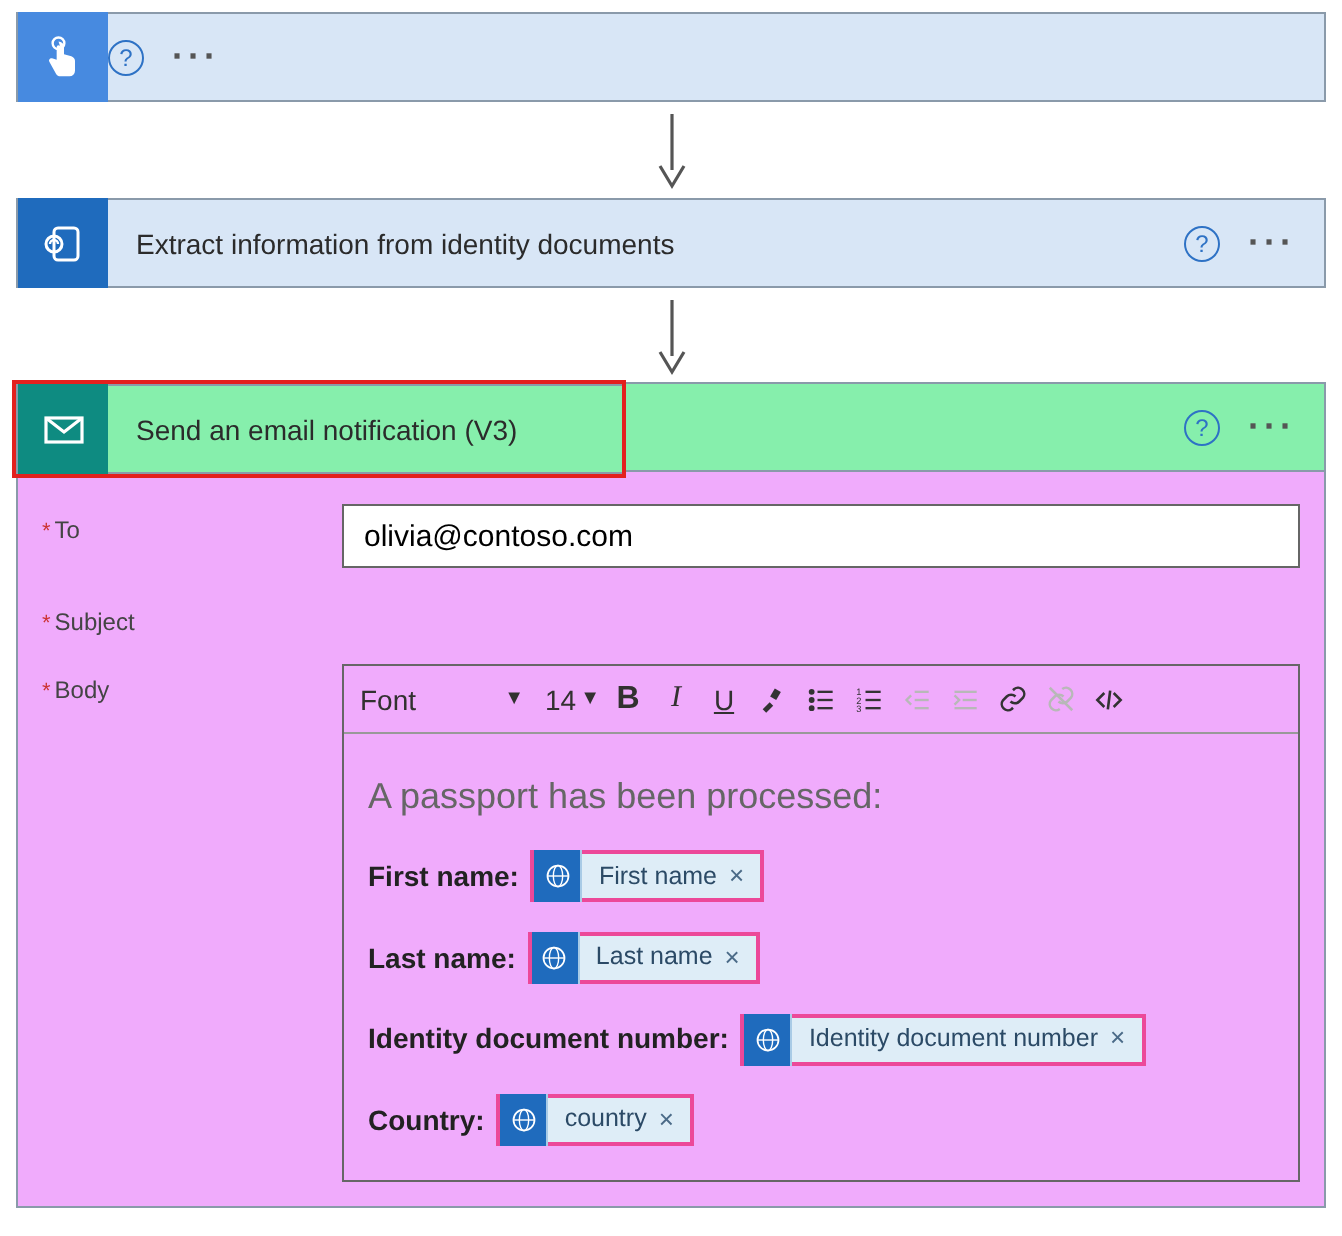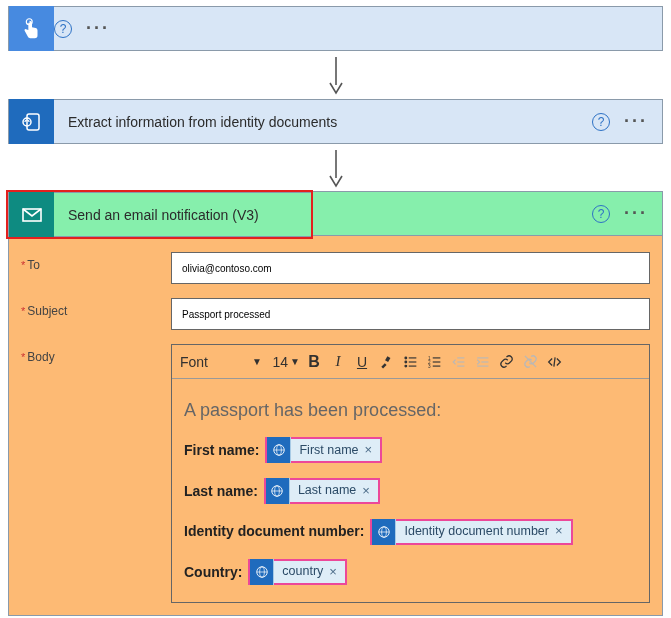--- a/index.html
+++ b/index.html
@@ -10,25 +10,25 @@
   .step-icon{width:45px;height:45px;display:flex;align-items:center;justify-content:center;flex-shrink:0}
   .step-icon.i1{background:#478AE0}
   .step-icon.i2{background:#1F6BBD}
   .step-icon.i3{background:#0E8B81}
   .step-title{flex:1;padding-left:14px;font-size:14px;color:#2b2b2b}
   .step-right{display:flex;align-items:center;gap:14px;padding-right:14px}
   .help{color:#2E72C5;width:18px;height:18px;border:1.5px solid #2E72C5;border-radius:50%;display:flex;align-items:center;justify-content:center;font-size:12px}
   .dots{font-size:18px;font-weight:bold;letter-spacing:2px;color:#555}
   .arrow-wrap{height:48px;display:flex;align-items:center;justify-content:center}
   .red-outline{outline:3px solid #E3201E;outline-offset:-1px}
-  .form-panel{border:1px solid #8a9aaa;border-top:none;padding:16px 12px 12px 12px;background:#fdba74}
+  .form-panel{border:1px solid #8a9aaa;border-top:none;padding:16px 12px 12px 12px;background:#f0abfc}
   .form-row{display:flex;margin-bottom:14px}
   .form-label{width:150px;font-size:12px;color:#444;padding-top:6px}
   .form-label::before{content:"*";color:#c33;margin-right:2px;font-size:11px}
-  .text-input{flex:1;height:32px;border:1px solid #666;padding:0 10px;font-size:10px;outline:none}
+  .text-input{flex:1;height:32px;border:1px solid #666;padding:0 10px;font-size:15px;outline:none}
   .body-area{flex:1;border:1px solid #666}
   .toolbar{height:34px;border-bottom:1px solid #999;display:flex;align-items:center;padding:0 6px;gap:0}
   .tb-font{width:88px;height:26px;border:none;font-size:14px;display:flex;align-items:center;justify-content:space-between;padding:0 4px 0 2px}
   .tb-caret{font-size:10px}
   .tb-size{width:36px;display:flex;align-items:center;justify-content:flex-end;font-size:14px;padding-right:2px}
   .tb-btn{width:24px;height:26px;display:flex;align-items:center;justify-content:center;font-size:14px;color:#323130;cursor:pointer}
   .tb-btn.bold{font-weight:bold;font-size:16px}
   .tb-btn.ital{font-style:italic;font-family:Georgia,serif;font-size:15px}
   .tb-btn.und{text-decoration:underline;font-size:14px}
   .tb-btn.dis{color:#b8b8b8}
@@ -109,21 +109,20 @@
 
 <div class="form-panel">
 
   <div class="form-row">
     <div class="form-label">To</div>
     <input class="text-input" value="olivia@contoso.com" style="">
   </div>
 
   <div class="form-row">
     <div class="form-label">Subject</div>
-    <input class="text-input" value="Passport processed" style="">
   </div>
 
   <div class="form-row" style="margin-bottom:0">
     <div class="form-label">Body</div>
     <div class="body-area">
 
       <div class="toolbar">
         <div class="tb-font">
           <span>Font</span>
           <span class="tb-caret">▼</span>

